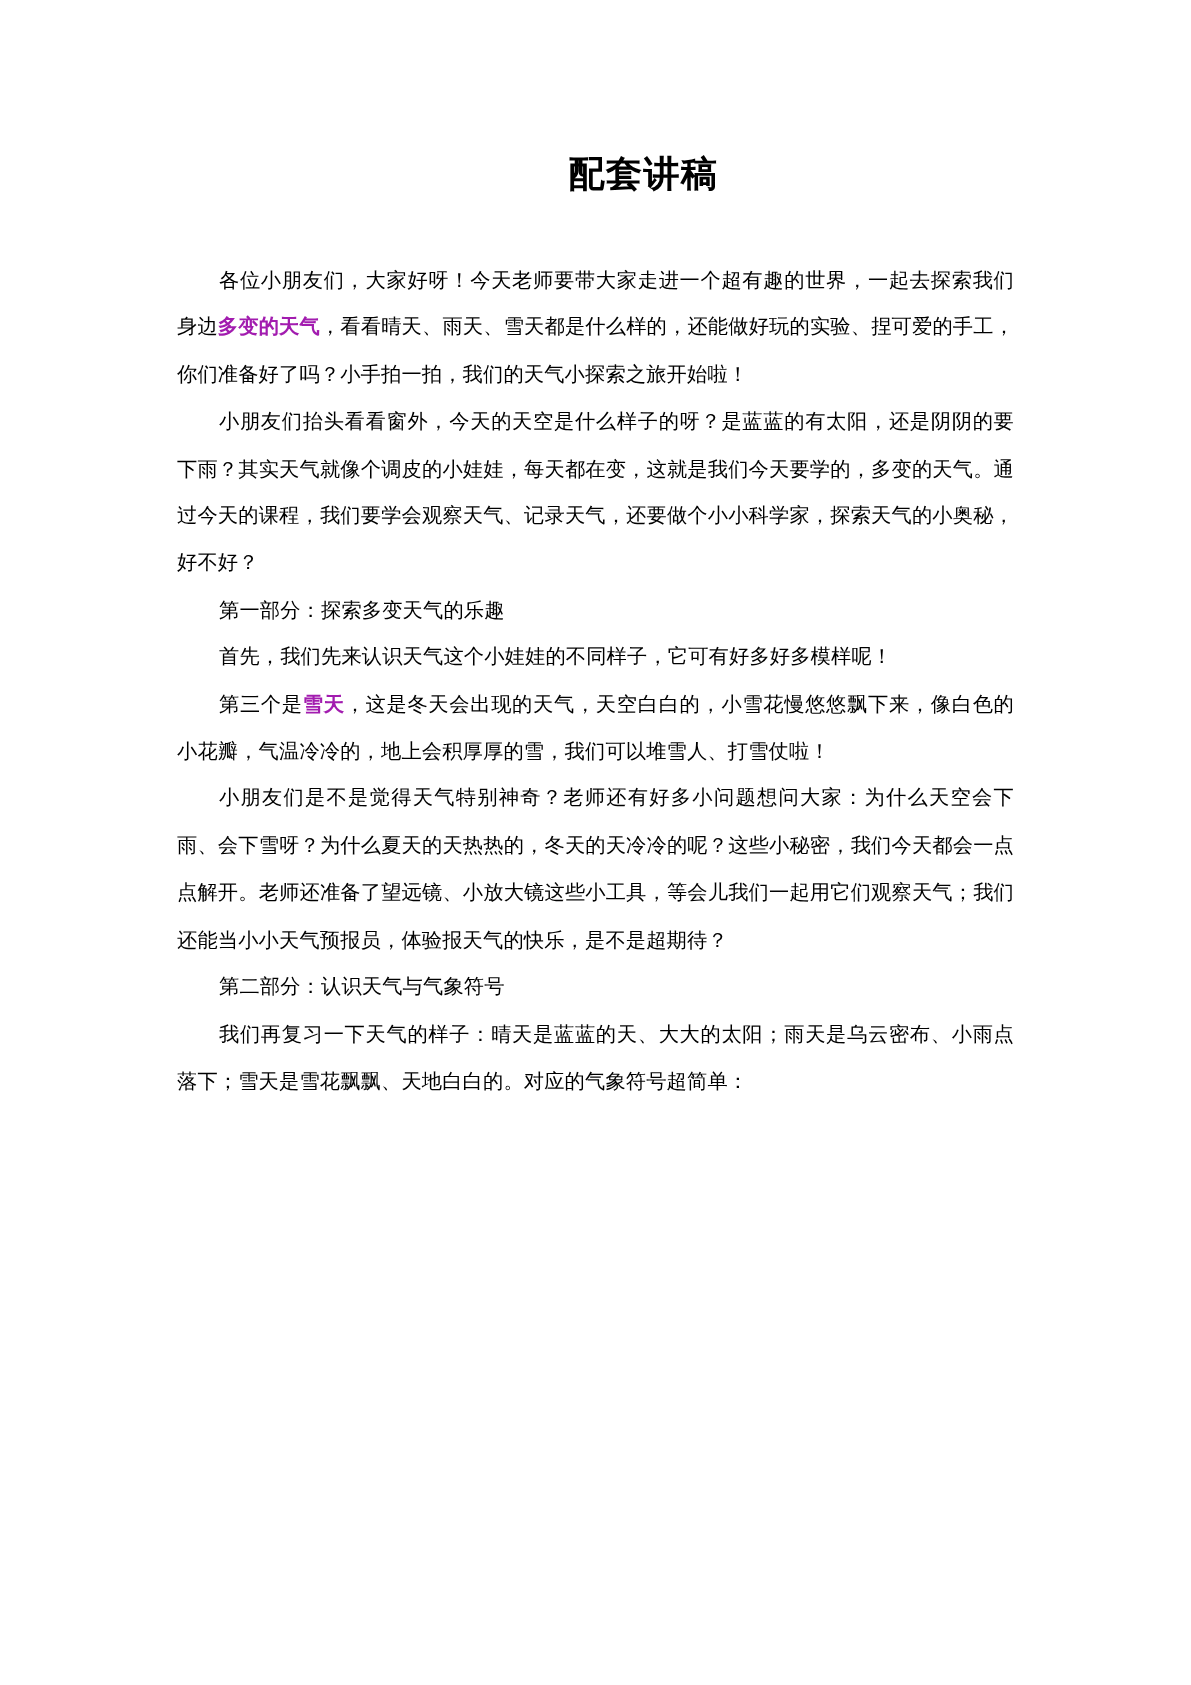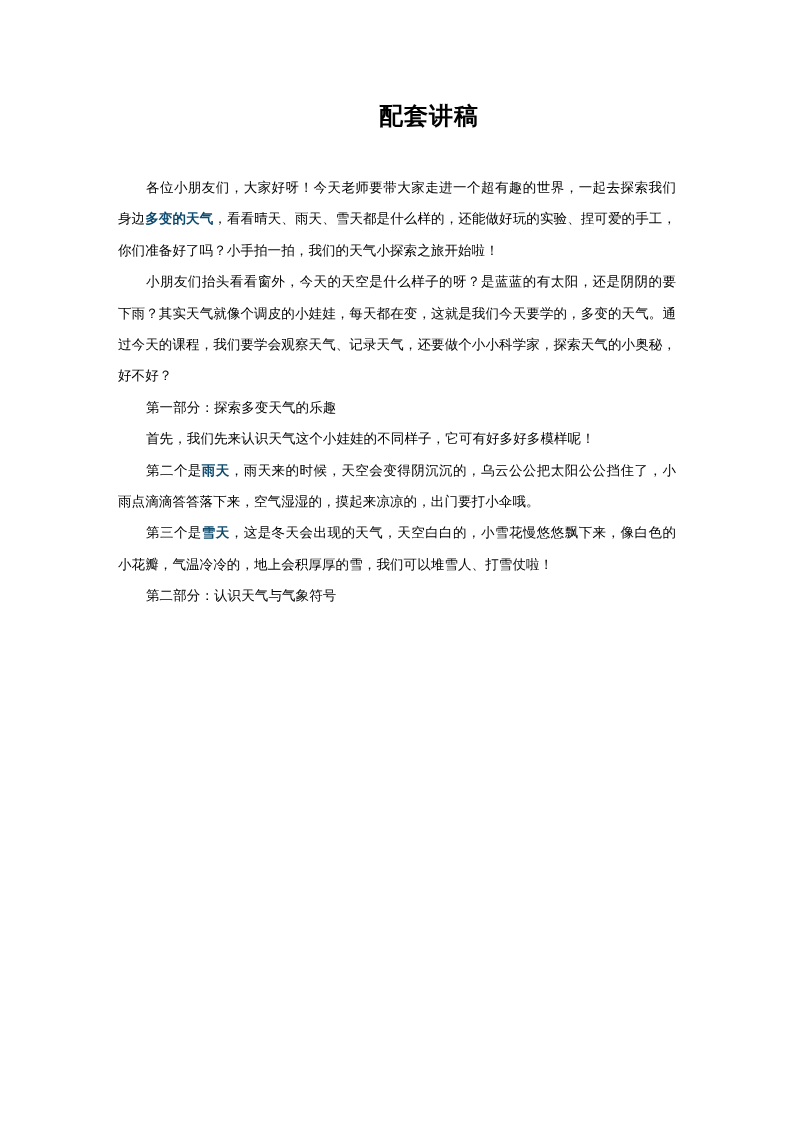--- a/index.html
+++ b/index.html
@@ -4,29 +4,30 @@
 <style>
   html, body { margin: 0; padding: 0; background: #ffffff; }
   body { width: 794px; height: 1123px; position: relative; overflow: hidden;
          font-family: "DejaVu Sans", "Liberation Sans", sans-serif; color: #000; }
   .page { position: absolute; left: 0; top: 0; width: 794px; height: 1123px; background:#fff; }
   .title { position: absolute; top: 100px; left: 0; width: 794px; text-align: center;
            font-size: 24px; font-weight: bold; letter-spacing: 1px; margin-left: 32px; }
   .body { position: absolute; left: 118px; top: 172px; width: 558px; }
   .p { font-size: 13.5px; line-height: 31.4px; margin: 0; text-indent: 28px;
        text-align: justify; letter-spacing: 0.1px; }
-  .hl { color: #0c4a6e; font-weight: bold; }
+  .hl { color: #a21caf; font-weight: bold; }
 </style>
 </head>
 <body>
 
 <div class="page">
   <div class="title">配套讲稿</div>
   <div class="body">
     <p class="p"><span>各位小朋友们，大家好呀！今天老师要带大家走进一个超有趣的世界，一起去探索我们身边</span><span class="hl">多变的天气</span><span>，看看晴天、雨天、雪天都是什么样的，还能做好玩的实验、捏可爱的手工，你们准备好了吗？小手拍一拍，我们的天气小探索之旅开始啦！</span></p>
     <p class="p"><span>小朋友们抬头看看窗外，今天的天空是什么样子的呀？是蓝蓝的有太阳，还是阴阴的要下雨？其实天气就像个调皮的小娃娃，每天都在变，这就是我们今天要学的，多变的天气。通过今天的课程，我们要学会观察天气、记录天气，还要做个小小科学家，探索天气的小奥秘，好不好？</span></p>
     <p class="p"><span>第一部分：探索多变天气的乐趣</span></p>
     <p class="p"><span>首先，我们先来认识天气这个小娃娃的不同样子，它可有好多好多模样呢！</span></p>
-    <p class="p"><span>第二个是</span><span class="hl">雨天</span><span>，雨天来的时候，天空会变得阴沉沉的，乌云公公把太阳公公挡住了，小雨点滴滴答答落下来，空气湿湿的，摸起来凉凉的，出门要打小伞哦。</span></p>
     <p class="p"><span>第三个是</span><span class="hl">雪天</span><span>，这是冬天会出现的天气，天空白白的，小雪花慢悠悠飘下来，像白色的小花瓣，气温冷冷的，地上会积厚厚的雪，我们可以堆雪人、打雪仗啦！</span></p>
+    <p class="p"><span>小朋友们是不是觉得天气特别神奇？老师还有好多小问题想问大家：为什么天空会下雨、会下雪呀？为什么夏天的天热热的，冬天的天冷冷的呢？这些小秘密，我们今天都会一点点解开。老师还准备了望远镜、小放大镜这些小工具，等会儿我们一起用它们观察天气；我们还能当小小天气预报员，体验报天气的快乐，是不是超期待？</span></p>
     <p class="p"><span>第二部分：认识天气与气象符号</span></p>
+    <p class="p"><span>我们再复习一下天气的样子：晴天是蓝蓝的天、大大的太阳；雨天是乌云密布、小雨点落下；雪天是雪花飘飘、天地白白的。对应的气象符号超简单：</span></p>
   </div>
 </div>
 
 </body></html>

